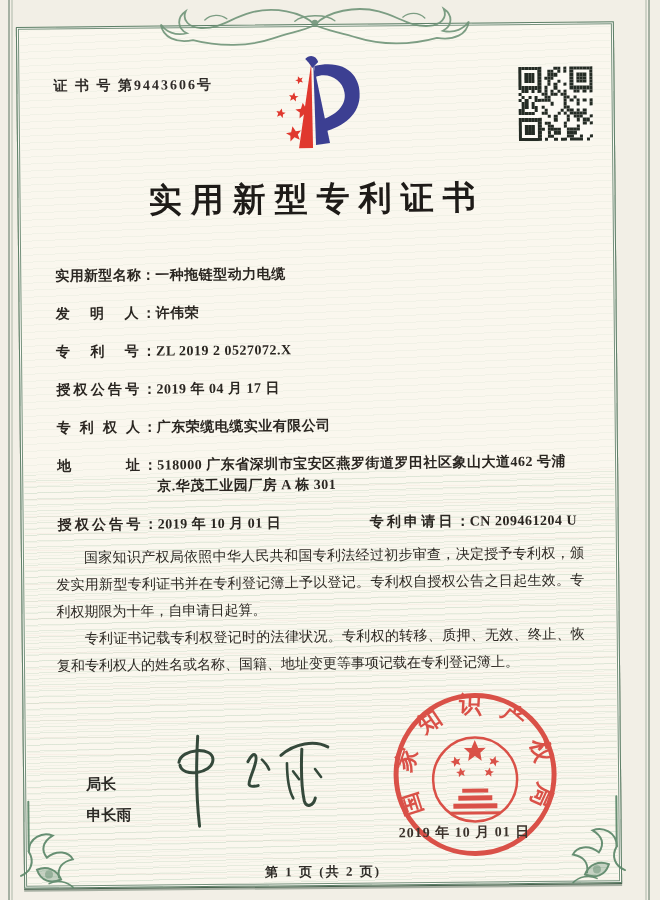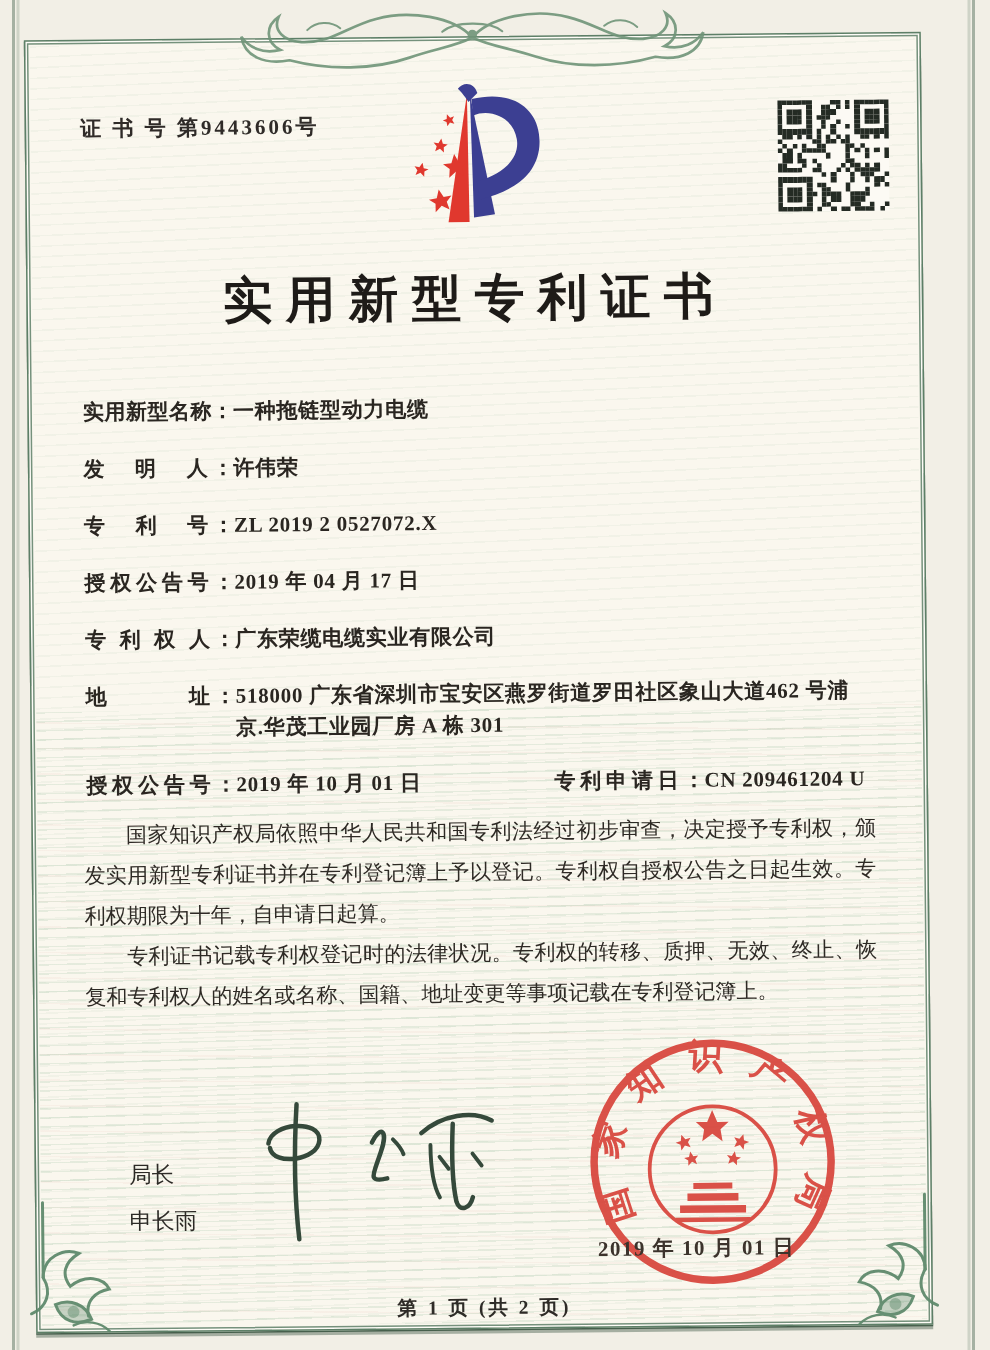--- a/index.html
+++ b/index.html
@@ -55,21 +55,21 @@
   .flabel{flex:0 0 100px;text-align:justify;text-align-last:justify;}
   .fvalue{flex:1;letter-spacing:.5px;}
   .grant-row{display:flex;font-size:14px;font-weight:600;line-height:21px;margin-top:1px;}
   .grant-col1{width:312px;display:flex;}
   .grant-col2{display:flex;}
 
   .paragraphs{position:absolute;left:34px;top:517px;width:528px;
               font-size:14px;line-height:27px;color:#2e2a25;text-align:justify;}
   .paragraphs p{margin:0;text-indent:2em;}
 
-  .signer{position:absolute;left:62px;top:742px;font-size:15px;font-weight:400;color:#2c2a26;line-height:31px;}
+  .signer{position:absolute;left:62px;top:742px;font-size:15px;font-weight:700;color:#2c2a26;line-height:31px;}
   .signature{position:absolute;left:128px;top:700px;width:210px;height:112px;}
 
   .seal{position:absolute;left:366px;top:666px;width:170px;height:170px;opacity:.93;}
   .seal-date{position:absolute;left:374px;top:800px;font-size:14px;font-weight:600;color:#3c332c;letter-spacing:1px;z-index:4;}
 
   .footer{position:absolute;left:0;top:838px;width:100%;text-align:center;
           font-size:13px;letter-spacing:2px;color:#2e2b27;font-weight:600;}
 </style>
 </head>
 <body>

